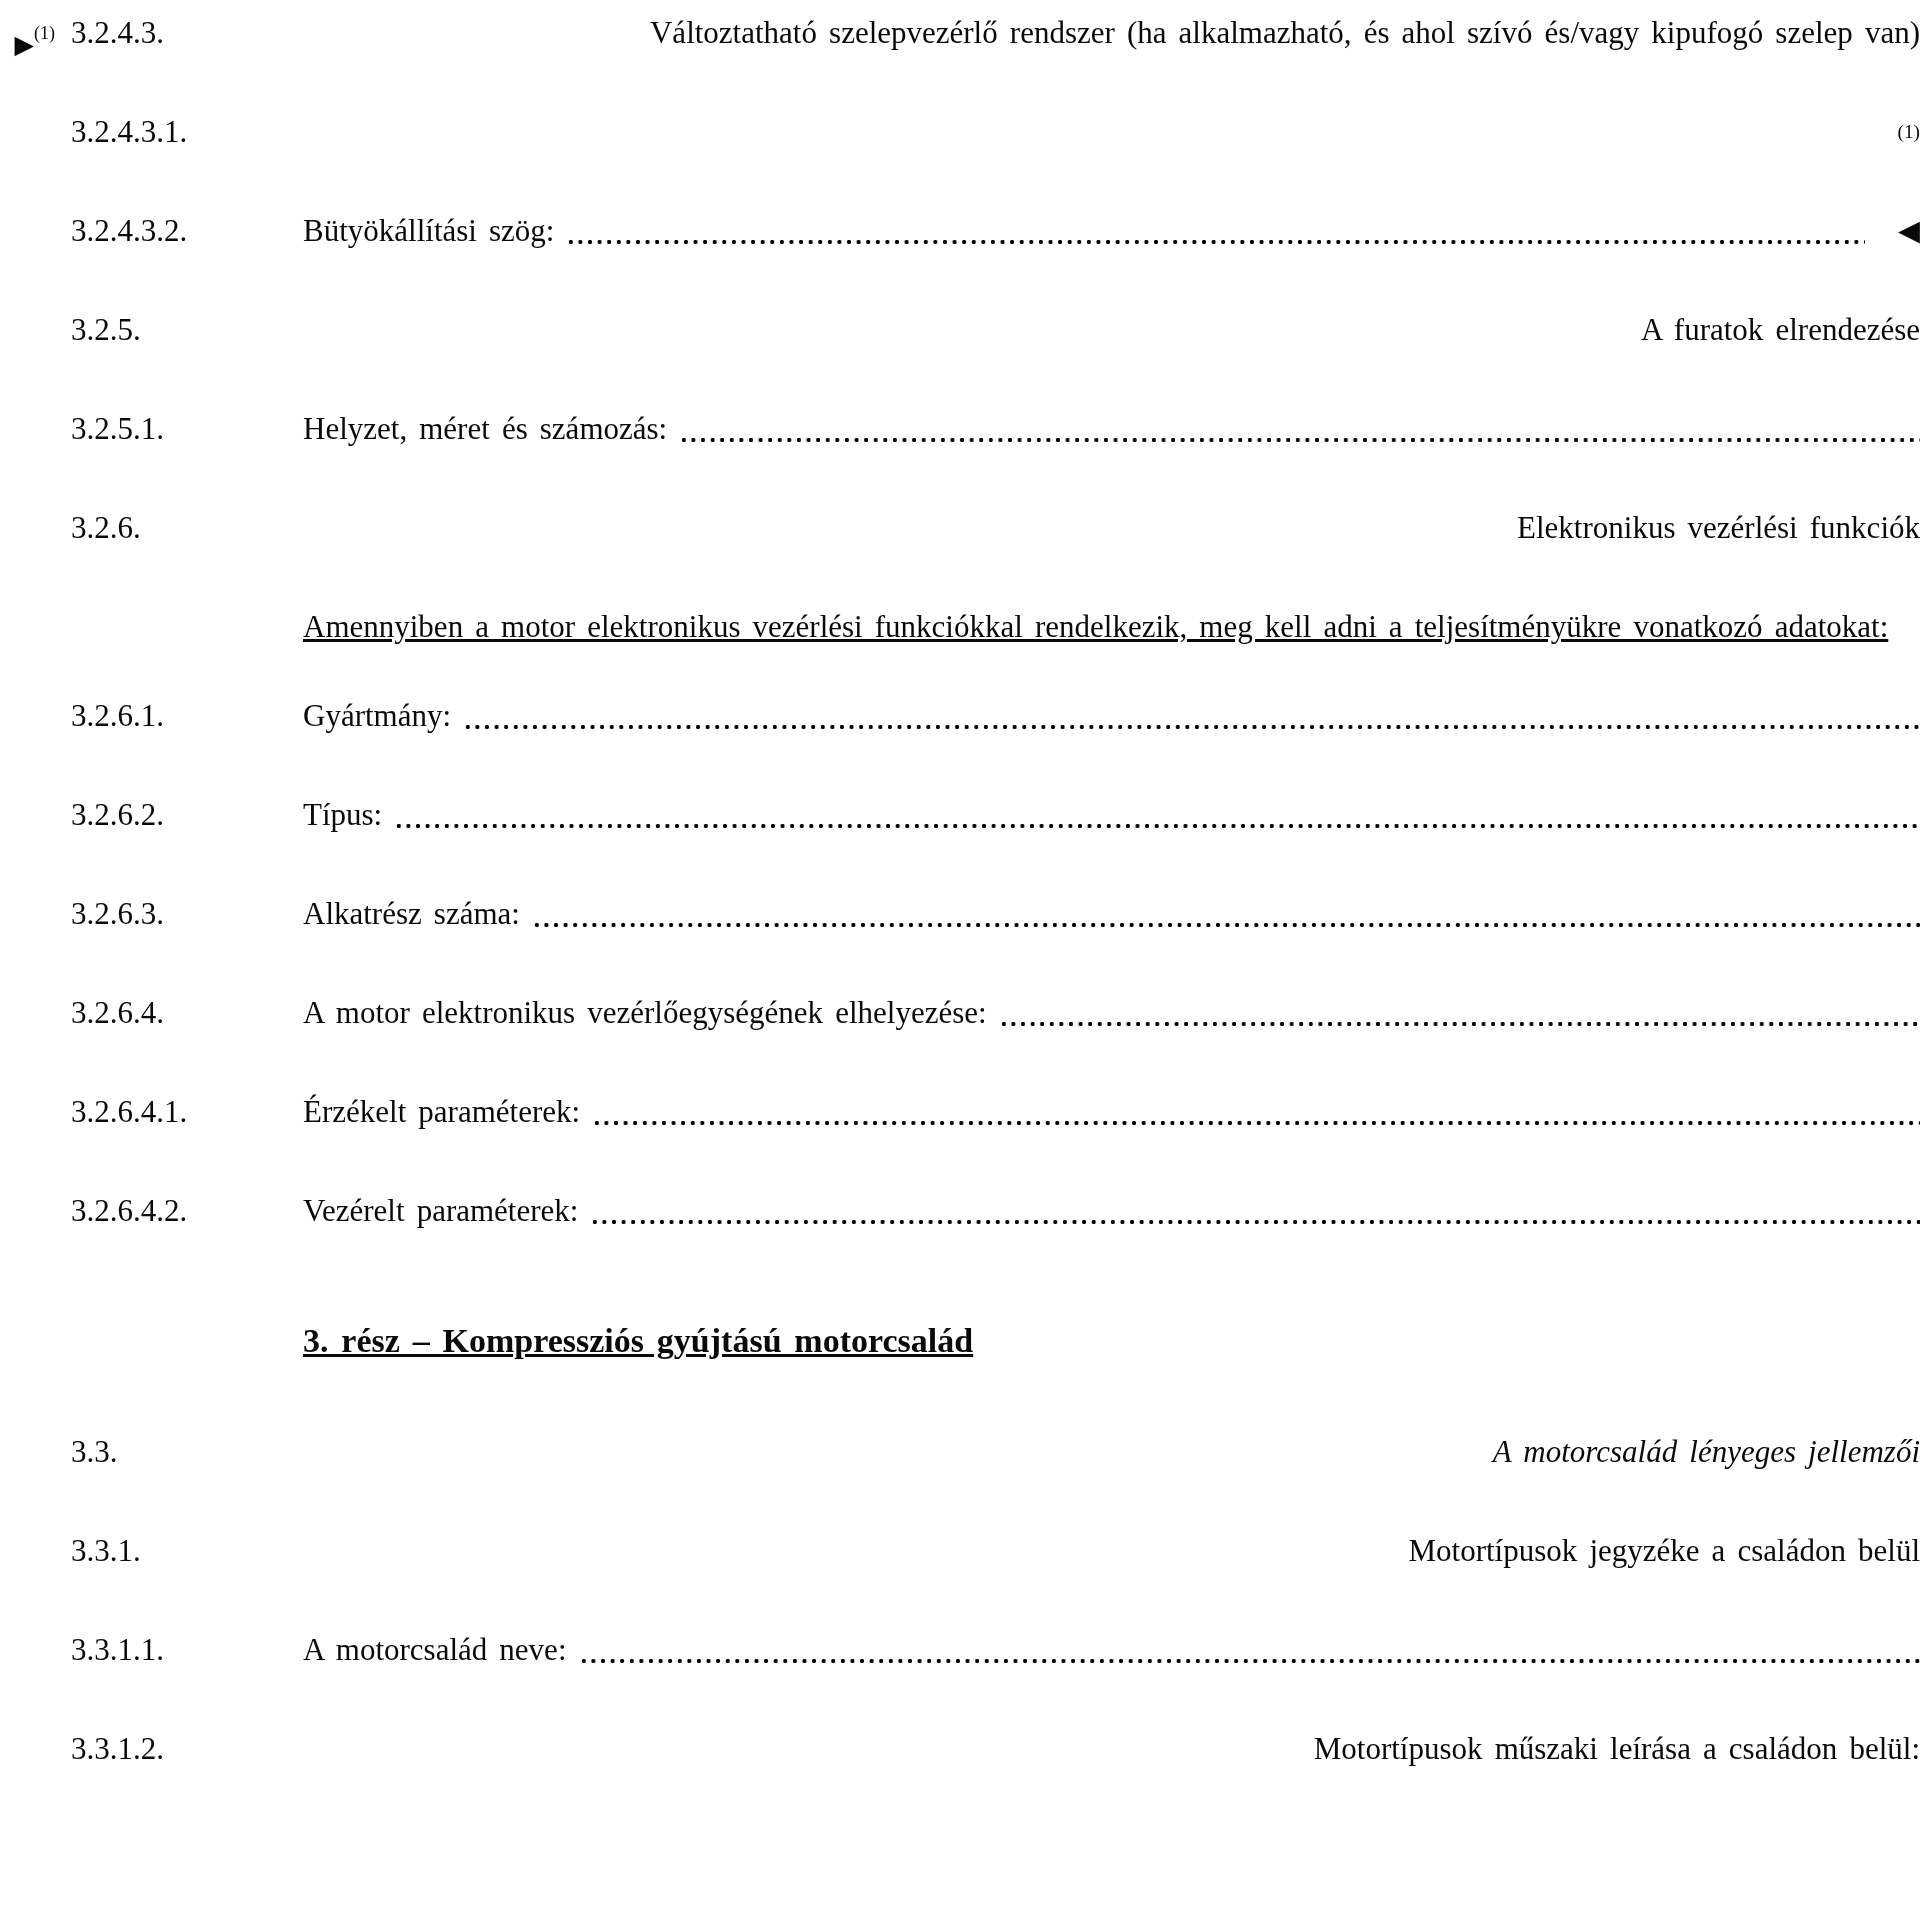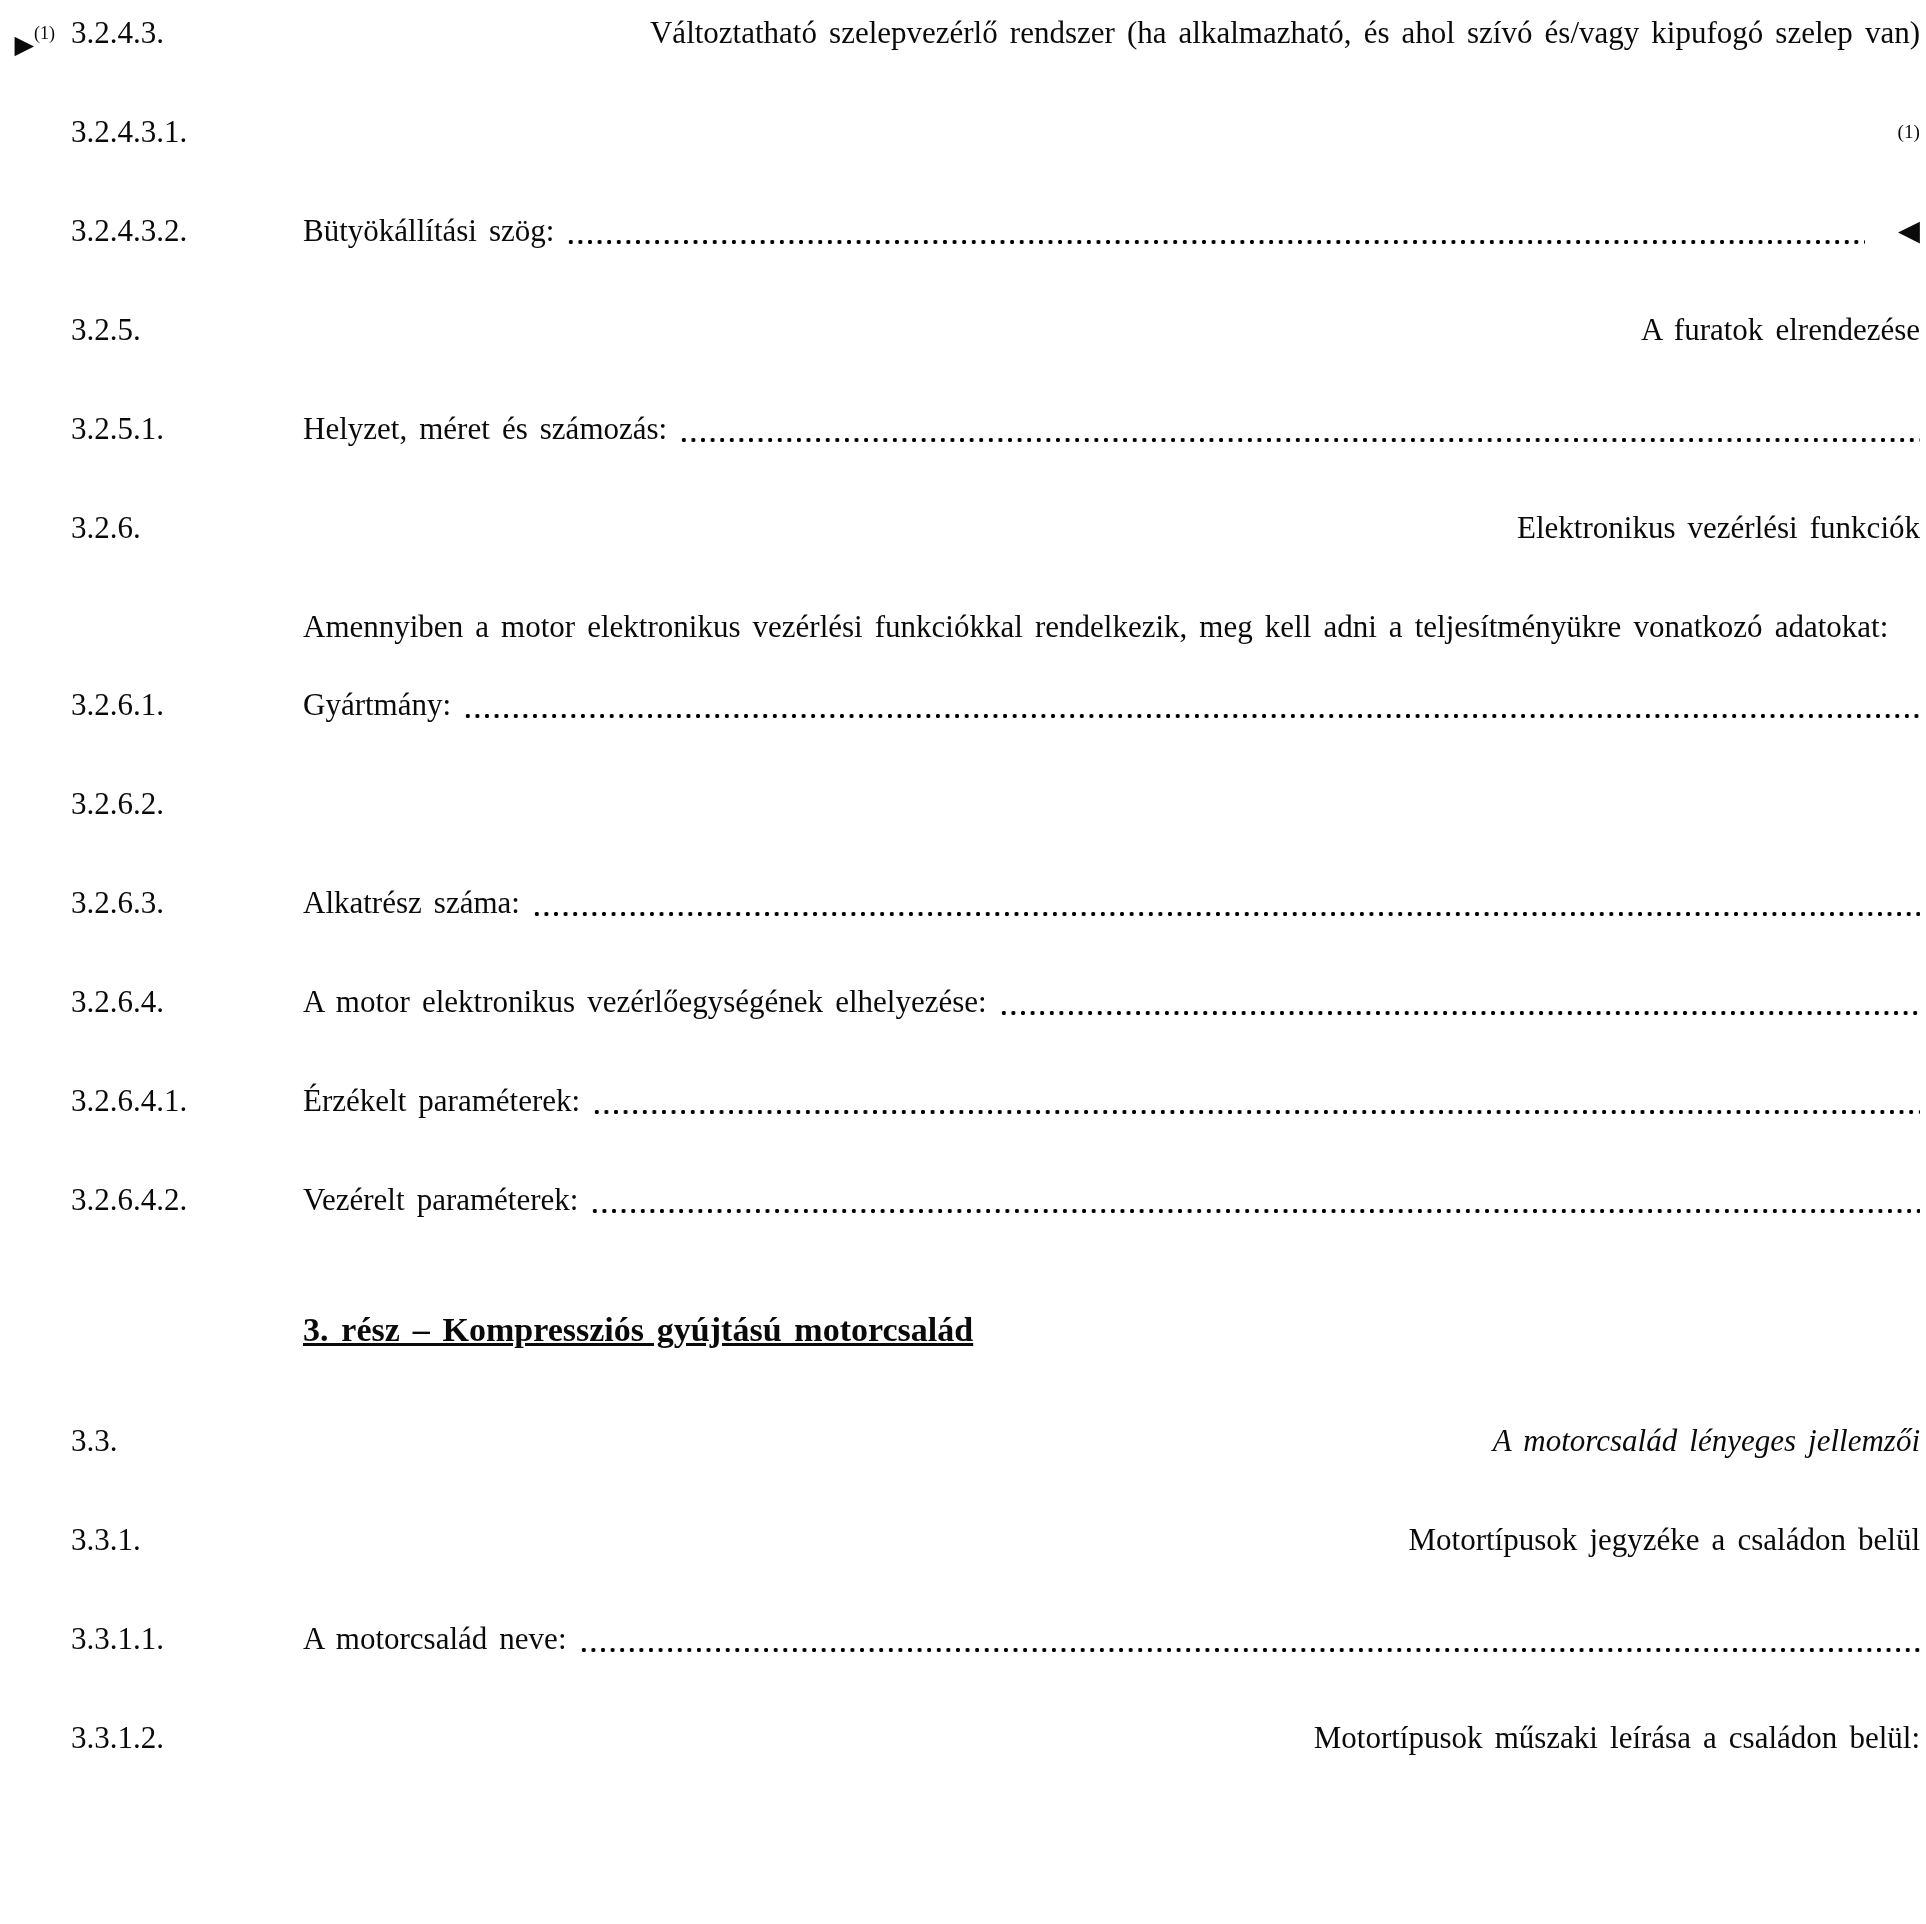--- a/index.html
+++ b/index.html
@@ -75,23 +75,24 @@
     margin-left: 7.2px;
   }
   .end-tri {
     font-family: "DejaVu Sans", sans-serif;
     font-size: 0.92em;
     align-self: center;
     margin-left: 33px;
     flex: 0 0 auto;
   }
   .para {
-    margin: 0 0 40px 303px;
+    margin: 0 0 51px 303px;
     padding-right: 3px;
     text-align: justify;
+    text-decoration: underline;
   }
   .part-heading {
     margin: 90px 0 71px 303px;
     font-weight: bold;
     font-size: 34px;
     line-height: 42px;
     text-decoration: underline;
   }
 </style>
 </head>
@@ -166,20 +167,24 @@
     <div class="content">
       <span class="txt">Gyártmány:</span>
       <span class="dots"></span>
     </div>
   </div>
 
   <div class="row">
     <div class="num-col">
       <span class="num">3.2.6.2.</span>
     </div>
+    <div class="content">
+      <span class="txt">Típus:</span>
+      <span class="dots"></span>
+    </div>
   </div>
 
   <div class="row">
     <div class="num-col">
       <span class="num">3.2.6.3.</span>
     </div>
     <div class="content">
       <span class="txt">Alkatrész száma:</span>
       <span class="dots"></span>
     </div>

